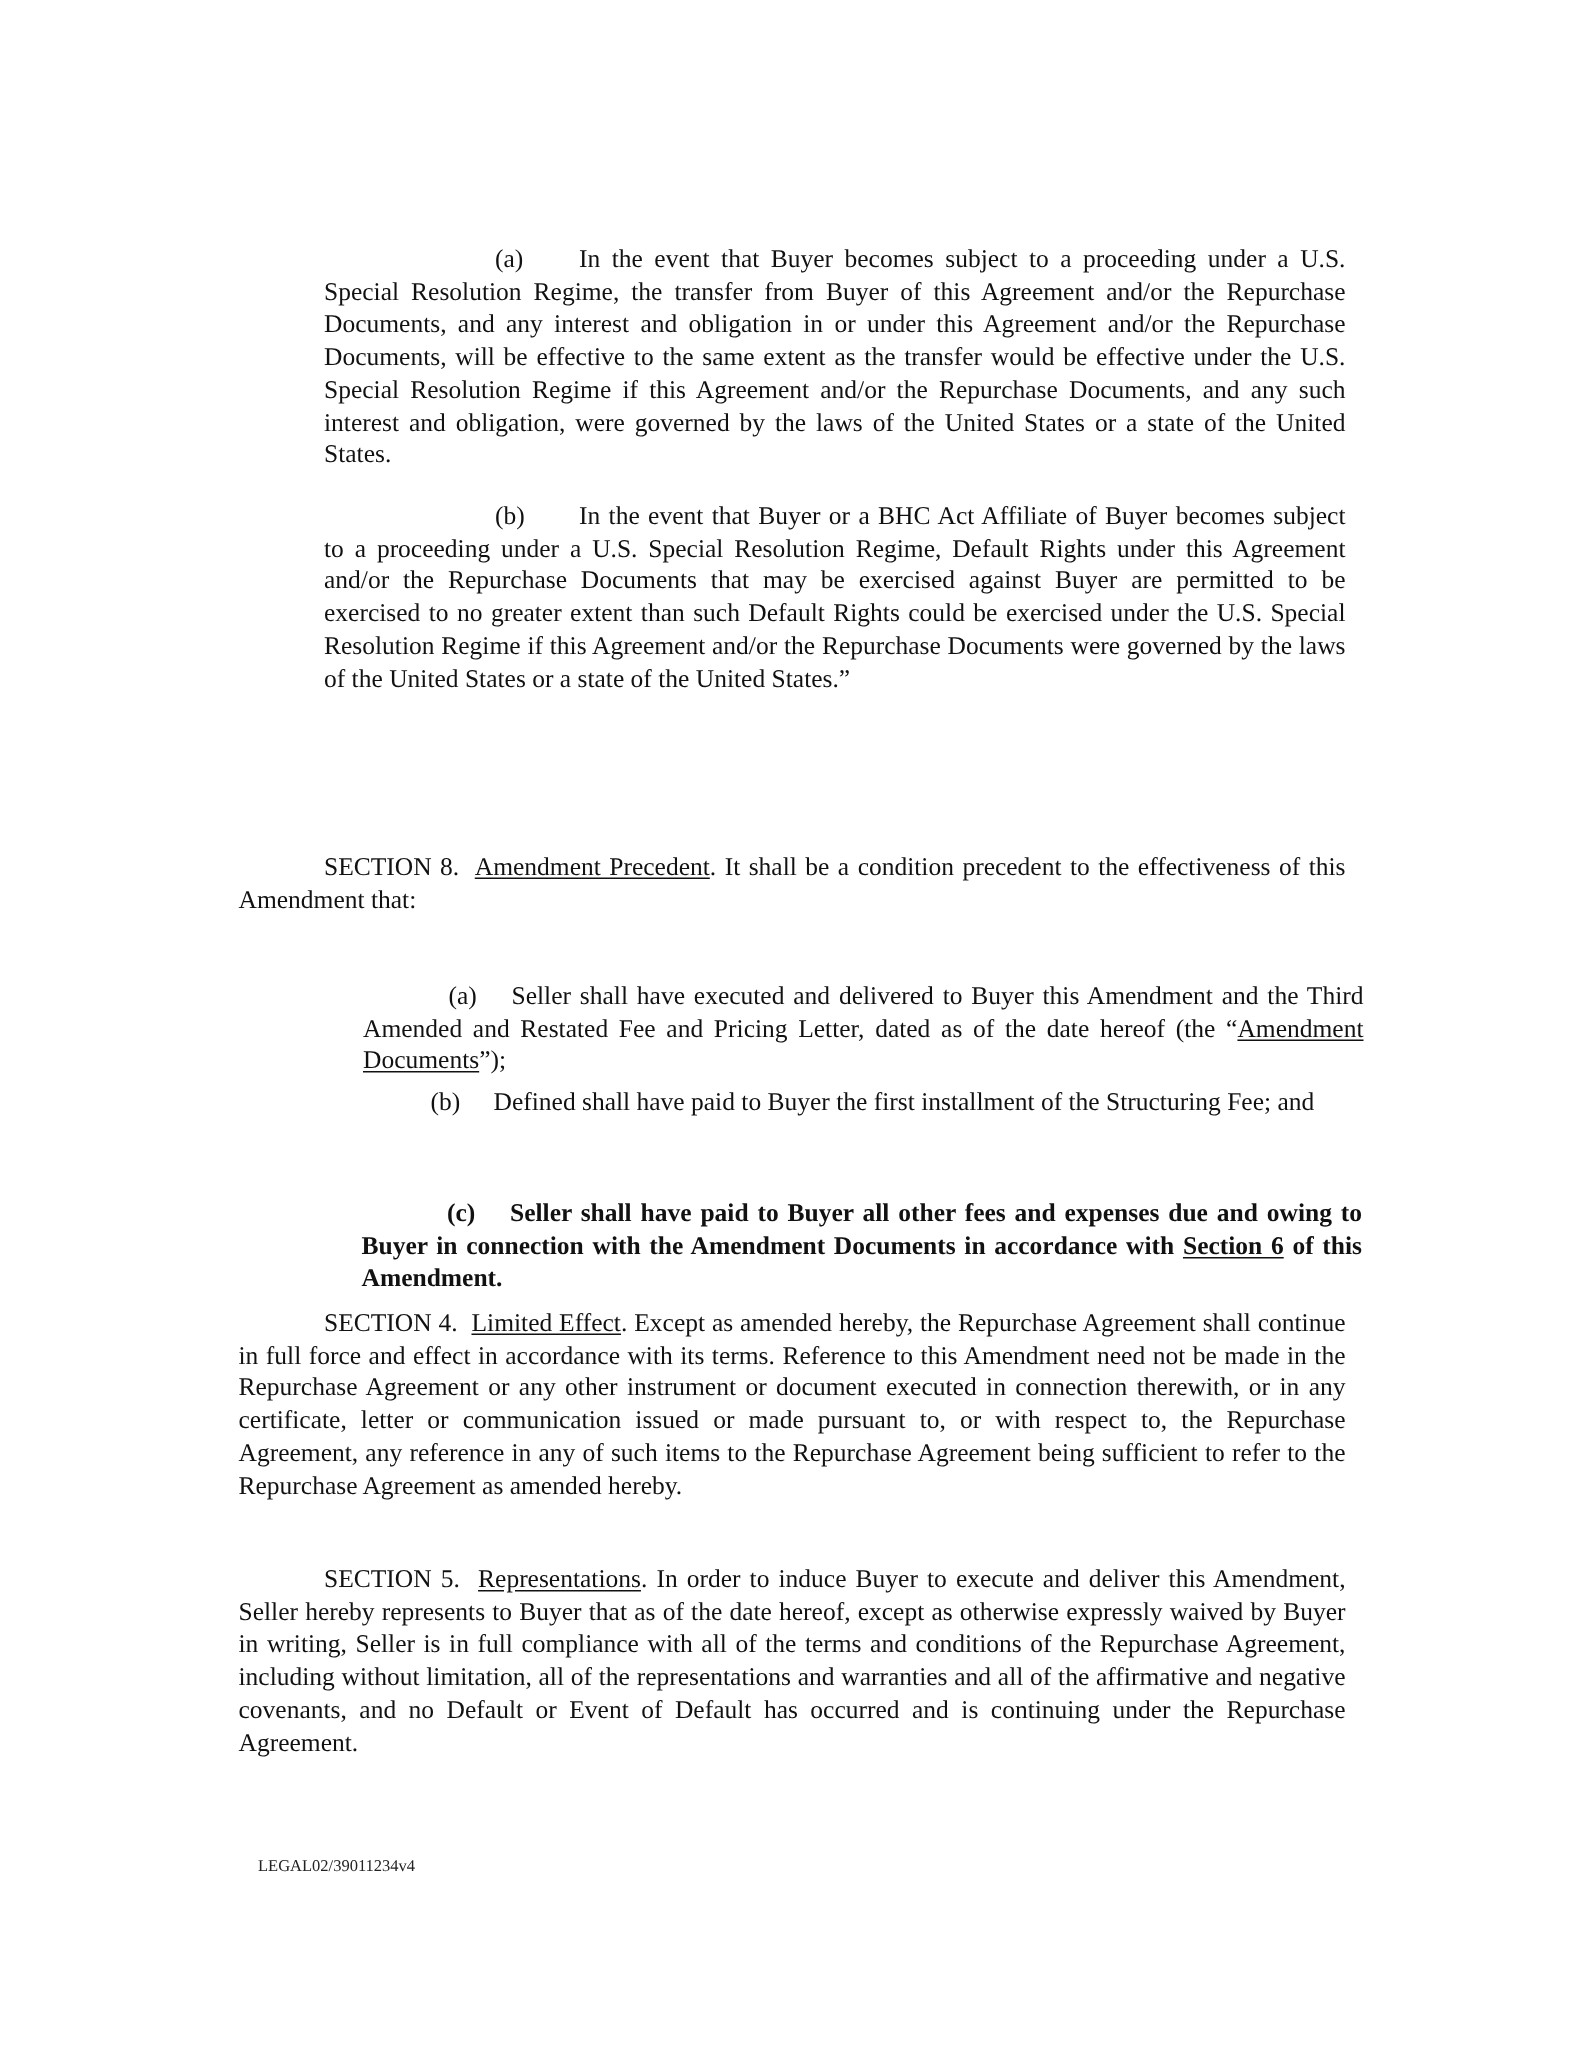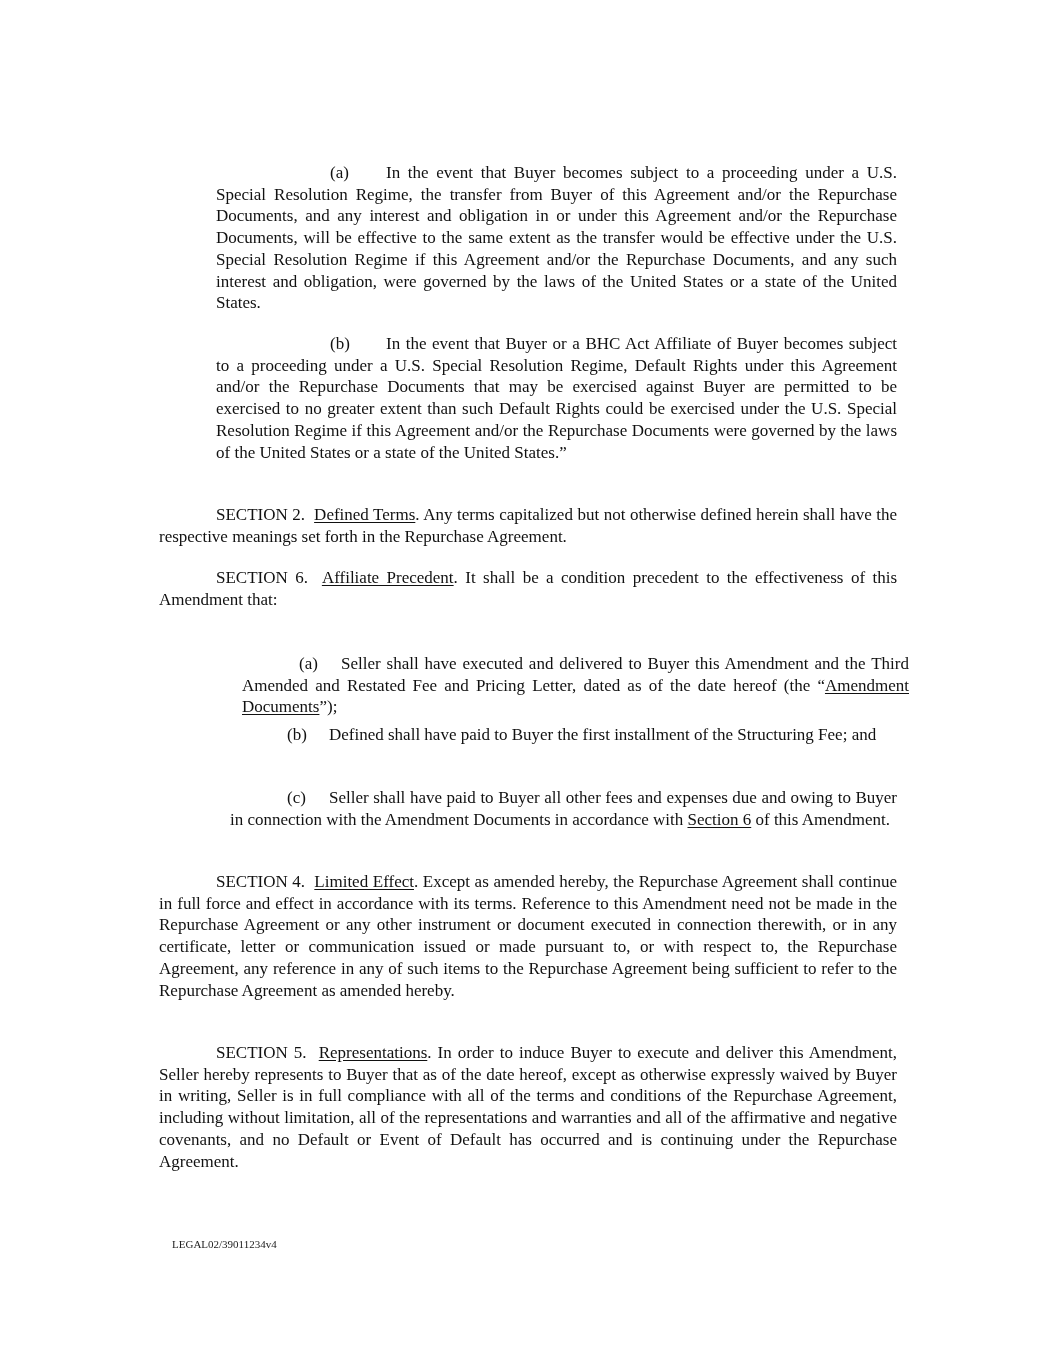--- a/index.html
+++ b/index.html
@@ -56,29 +56,28 @@
   </style>
 </head>
 <body>
 
 <div class="page">
 
   <p class="para sub-inner" style="top:162px; margin:0;"><span class="indent-a"></span><span class="label-wide">(a)</span><span>In the event that Buyer becomes subject to a proceeding under a U.S. Special Resolution Regime, the transfer from Buyer of this Agreement and/or the Repurchase Documents, and any interest and obligation in or under this Agreement and/or the Repurchase Documents, will be effective to the same extent as the transfer would be effective under the U.S. Special Resolution Regime if this Agreement and/or the Repurchase Documents, and any such interest and obligation, were governed by the laws of the United States or a state of the United States.</span></p>
 
   <p class="para sub-inner" style="top:333px; margin:0;"><span class="indent-a"></span><span class="label-wide">(b)</span><span>In the event that Buyer or a BHC Act Affiliate of Buyer becomes subject to a proceeding under a U.S. Special Resolution Regime, Default Rights under this Agreement and/or the Repurchase Documents that may be exercised against Buyer are permitted to be exercised to no greater extent than such Default Rights could be exercised under the U.S. Special Resolution Regime if this Agreement and/or the Repurchase Documents were governed by the laws of the United States or a state of the United States.”</span></p>
 
-  <p class="para section" style="top:504px; margin:0;"><span class="indent-sec"></span><span>SECTION 2.</span>&nbsp; <span class="u">Defined Terms</span><span>.  </span><span>Any terms capitalized but not otherwise defined herein shall have the respective meanings set forth in the Repurchase Agreement.</span></p>
 
-  <p class="para section" style="top:567px; margin:0;"><span class="indent-sec"></span><span>SECTION 6.</span>&nbsp; <span class="u">Affiliate Precedent</span><span>. </span><span>It shall be a condition precedent to the effectiveness of this Amendment that:</span></p>
+  <p class="para section" style="top:567px; margin:0;"><span class="indent-sec"></span><span>SECTION 8.</span>&nbsp; <span class="u">Amendment Precedent</span><span>. </span><span>It shall be a condition precedent to the effectiveness of this Amendment that:</span></p>
 
   <p class="para cond" style="top:641px; margin:12px;"><span class="indent-cond"></span><span class="label-narrow">(a)</span><span>Seller shall have executed and delivered to Buyer this Amendment and the Third Amended and Restated Fee and Pricing Letter, dated as of the date hereof (the “</span><span class="u">Amendment Documents</span><span>”);</span></p>
 
   <p class="para cond" style="top:724px; margin:0;"><span class="indent-cond"></span><span class="label-narrow">(b)</span><span>Defined shall have paid to Buyer the first installment of the Structuring Fee; and</span></p>
 
-  <p class="para cond" style="top:787px; margin:0;"><span class="indent-cond"></span><span class="label-narrow">(c)</span><span>Seller shall have paid to Buyer all other fees and expenses due and owing to Buyer in connection with the Amendment Documents in accordance with </span><span class="u">Section 6</span><span> of this Amendment.</span></p>
+  <p class="para cond" style="top:787px; margin:11px;font-weight:bold;"><span class="indent-cond"></span><span class="label-narrow">(c)</span><span>Seller shall have paid to Buyer all other fees and expenses due and owing to Buyer in connection with the Amendment Documents in accordance with </span><span class="u">Section 6</span><span> of this Amendment.</span></p>
 
   <p class="para section" style="top:871px; margin:0;"><span class="indent-sec"></span><span>SECTION 4.</span>&nbsp; <span class="u">Limited Effect</span><span>.  </span><span>Except as amended hereby, the Repurchase Agreement shall continue in full force and effect in accordance with its terms.  Reference to this Amendment need not be made in the Repurchase Agreement or any other instrument or document executed in connection therewith, or in any certificate, letter or communication issued or made pursuant to, or with respect to, the Repurchase Agreement, any reference in any of such items to the Repurchase Agreement being sufficient to refer to the Repurchase Agreement as amended hereby.</span></p>
 
   <p class="para section" style="top:1042px; margin:0;"><span class="indent-sec"></span><span>SECTION 5.</span>&nbsp; <span class="u">Representations</span><span>.  </span><span>In order to induce Buyer to execute and deliver this Amendment, Seller hereby represents to Buyer that as of the date hereof, except as otherwise expressly waived by Buyer in writing, Seller is in full compliance with all of the terms and conditions of the Repurchase Agreement, including without limitation, all of the representations and warranties and all of the affirmative and negative covenants, and no Default or Event of Default has occurred and is continuing under the Repurchase Agreement.</span></p>
 
   <div class="footer">LEGAL02/39011234v4</div>
 
 </div>
 
 </body></html>

